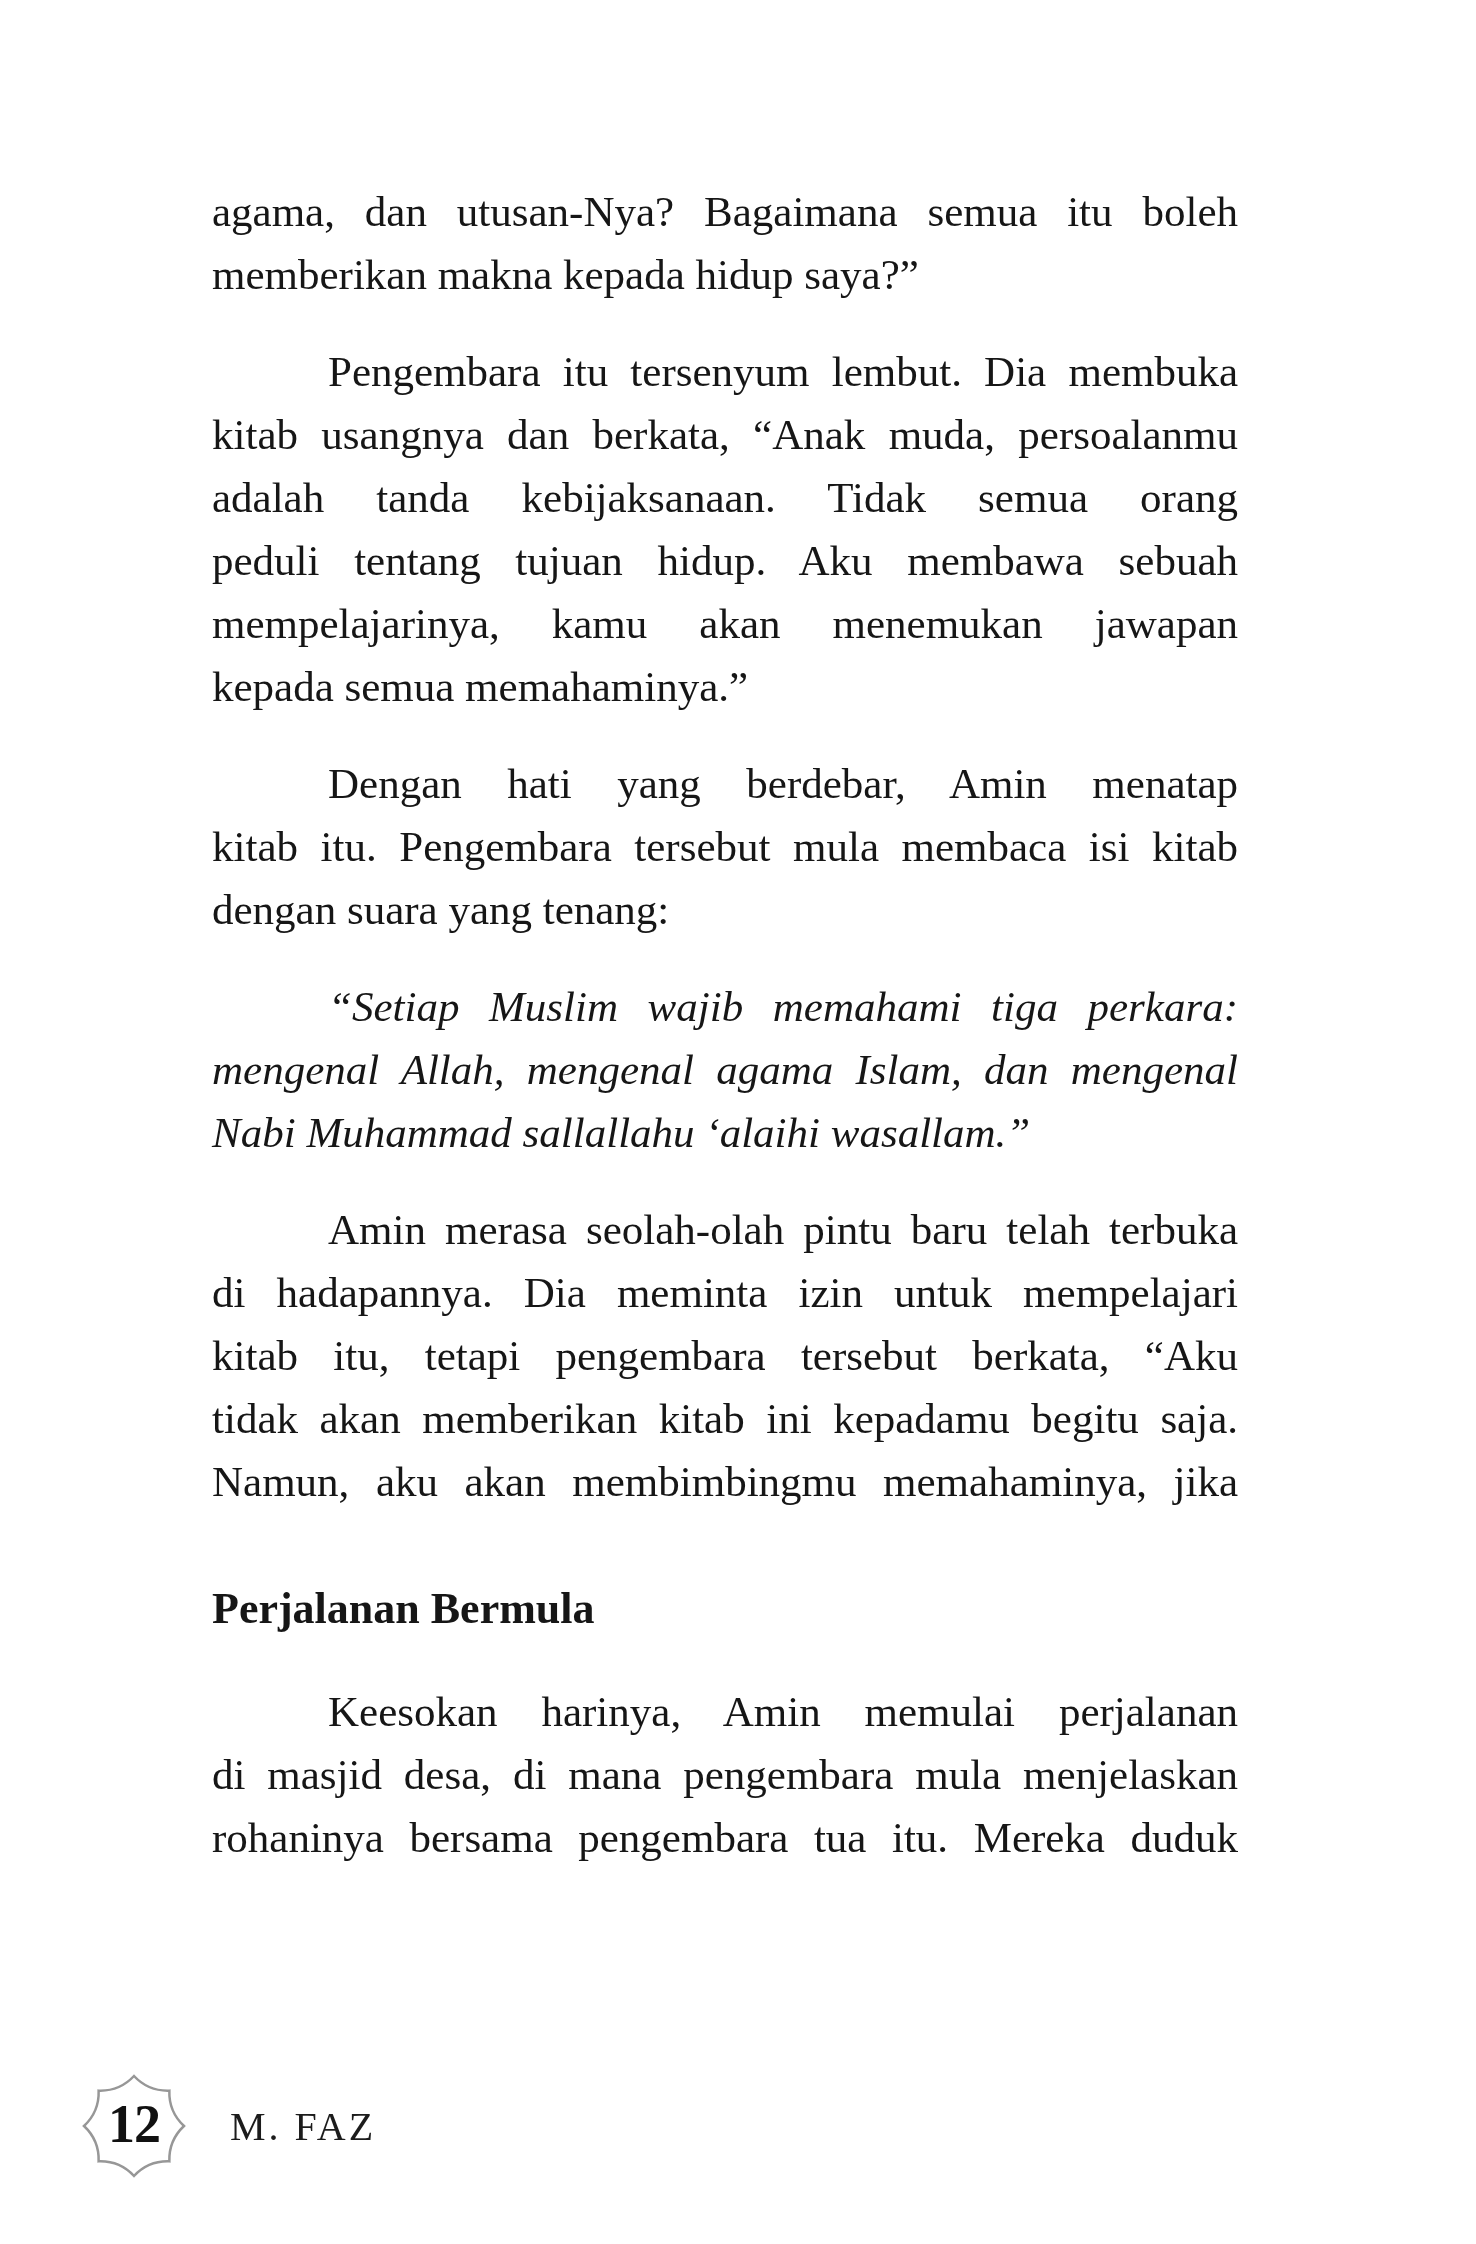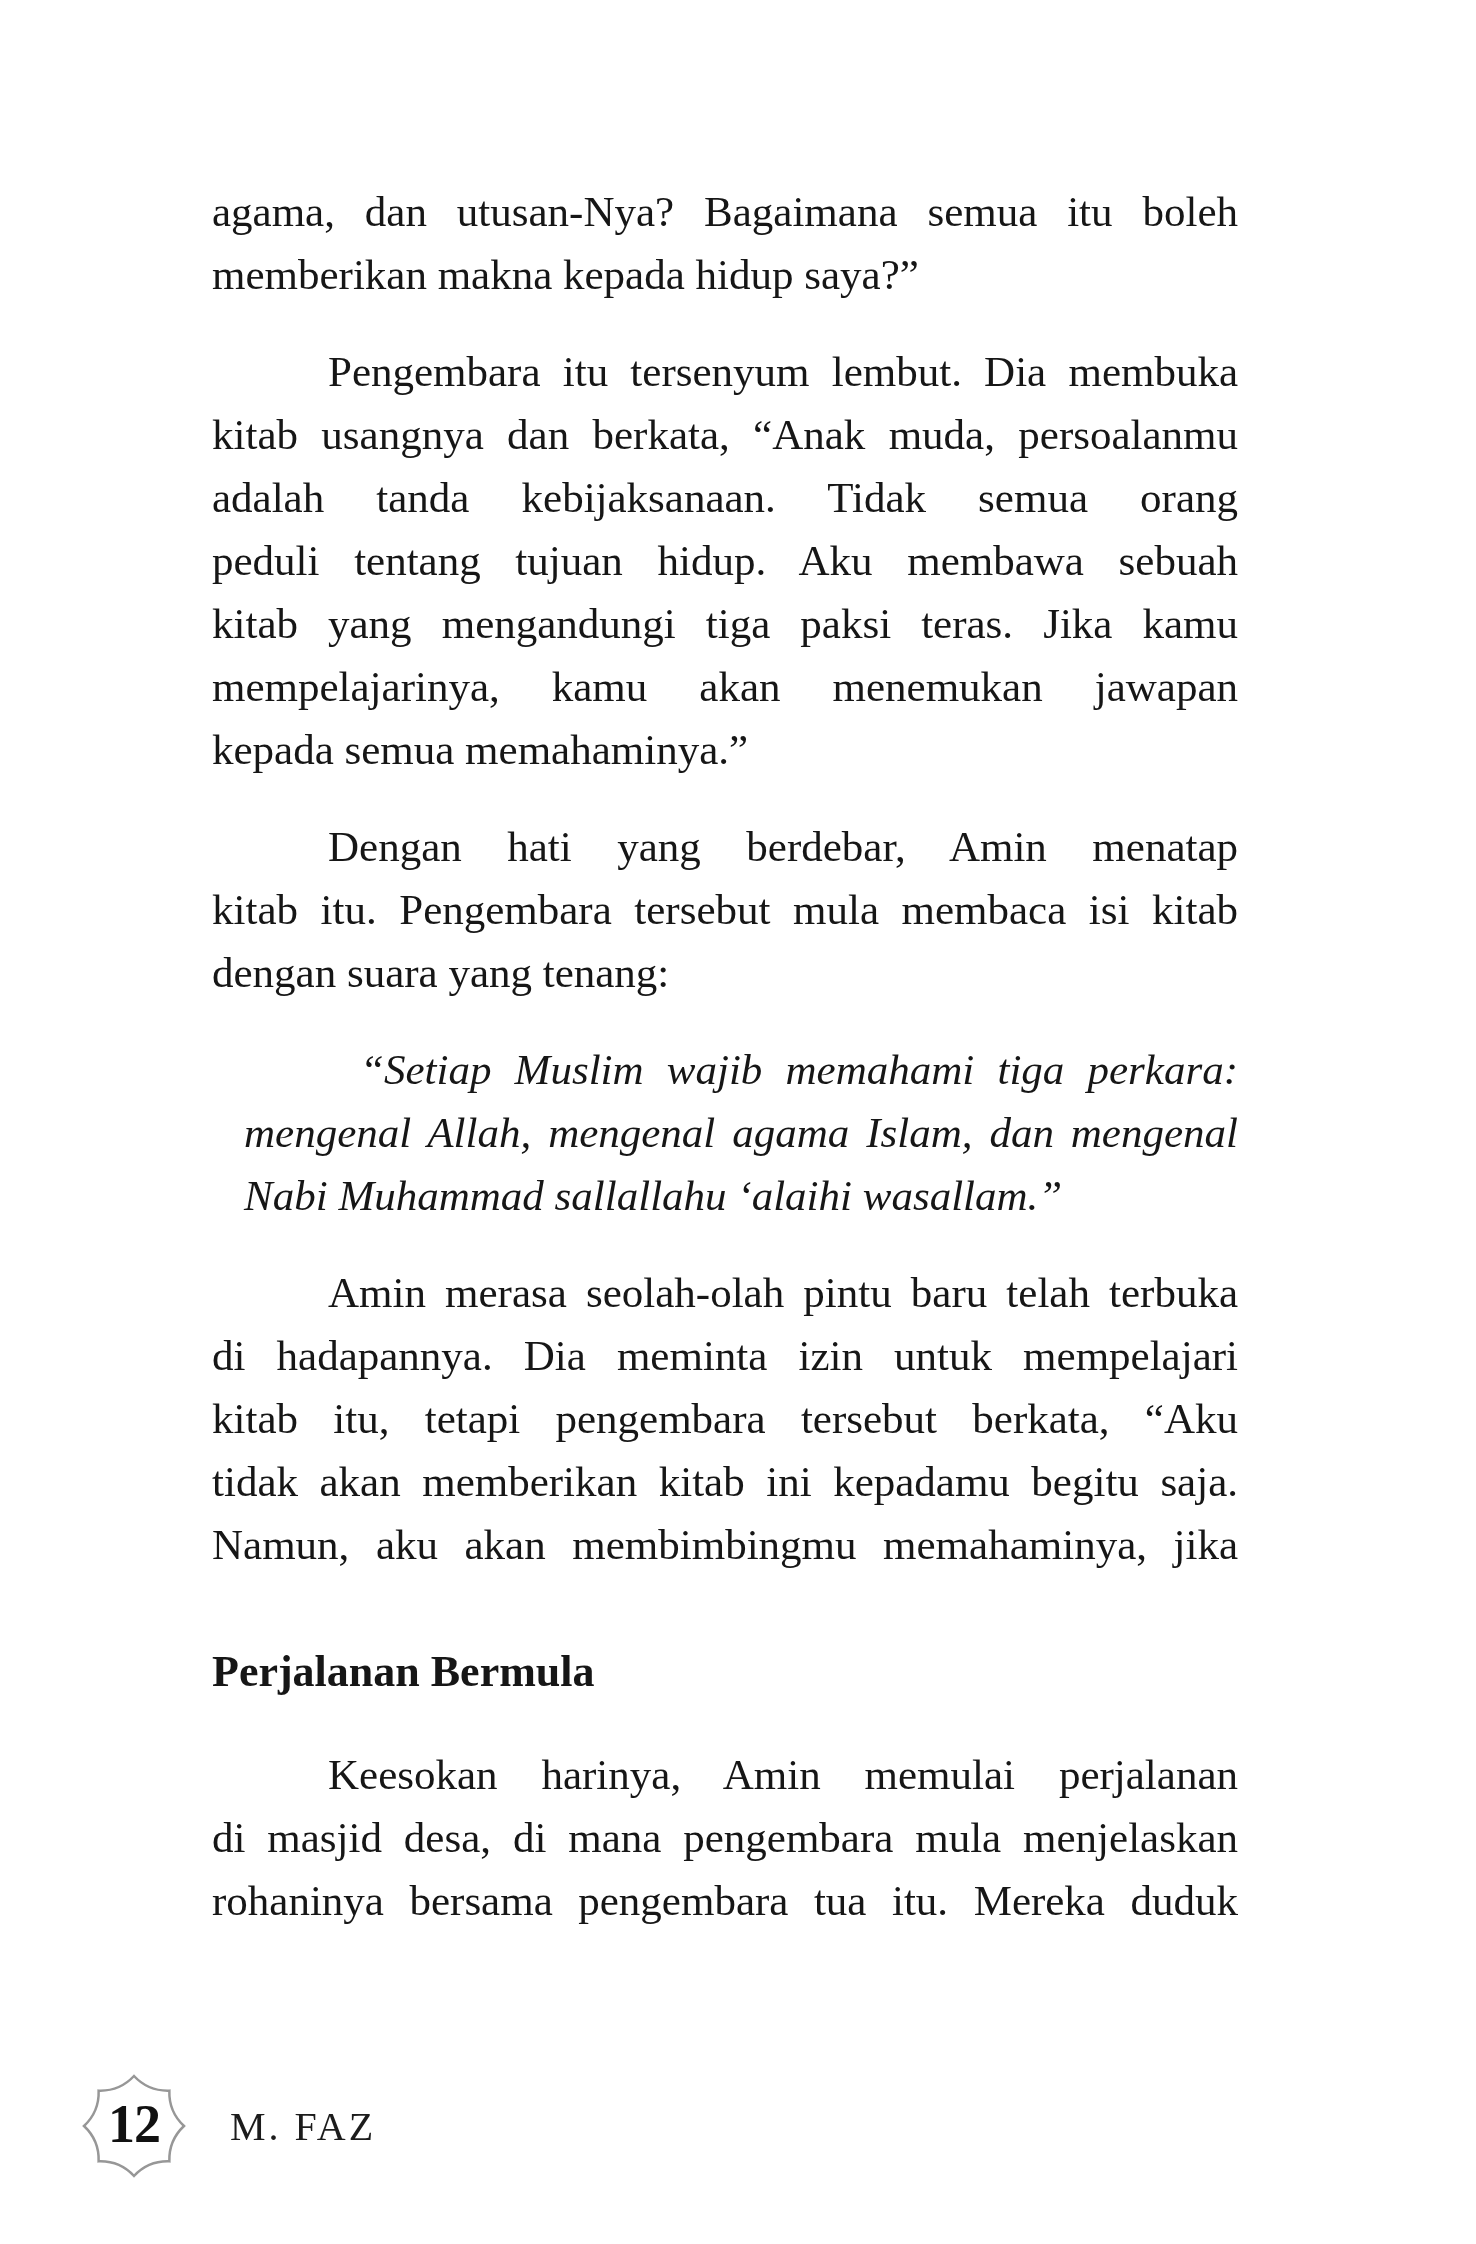--- a/index.html
+++ b/index.html
@@ -18,21 +18,21 @@
     left: 212px;
     top: 180px;
     width: 1026px;
   }
   .para {
     margin: 0 0 34px 0;
     font-size: 43px;
     line-height: 63px;
     color: #161616;
   }
-  .para.quote { font-style: italic; margin-left: 32px; }
+  .para.quote { font-style: italic; }
   .para.heading {
     margin-top: 64px;
     margin-bottom: 40px;
     font-weight: bold;
     font-size: 44px;
   }
   .line {
     display: block;
     text-align: justify;
     text-align-last: justify;
@@ -85,21 +85,20 @@
   <main class="text-block">
       <p class="para body">
         <span class="line">agama, dan utusan-Nya? Bagaimana semua itu boleh</span>
         <span class="line last">memberikan makna kepada hidup saya?”</span>
       </p>
       <p class="para body indent">
         <span class="line">Pengembara itu tersenyum lembut. Dia membuka</span>
         <span class="line">kitab usangnya dan berkata, “Anak muda, persoalanmu</span>
         <span class="line">adalah tanda kebijaksanaan. Tidak semua orang</span>
         <span class="line">peduli tentang tujuan hidup. Aku membawa sebuah</span>
-        <span class="line">kitab yang mengandungi tiga paksi teras. Jika kamu</span>
         <span class="line">mempelajarinya, kamu akan menemukan jawapan</span>
         <span class="line last">kepada semua memahaminya.”</span>
       </p>
       <p class="para body indent">
         <span class="line">Dengan hati yang berdebar, Amin menatap</span>
         <span class="line">kitab itu. Pengembara tersebut mula membaca isi kitab</span>
         <span class="line last">dengan suara yang tenang:</span>
       </p>
       <p class="para quote indent">
         <span class="line">“Setiap Muslim wajib memahami tiga perkara:</span>

